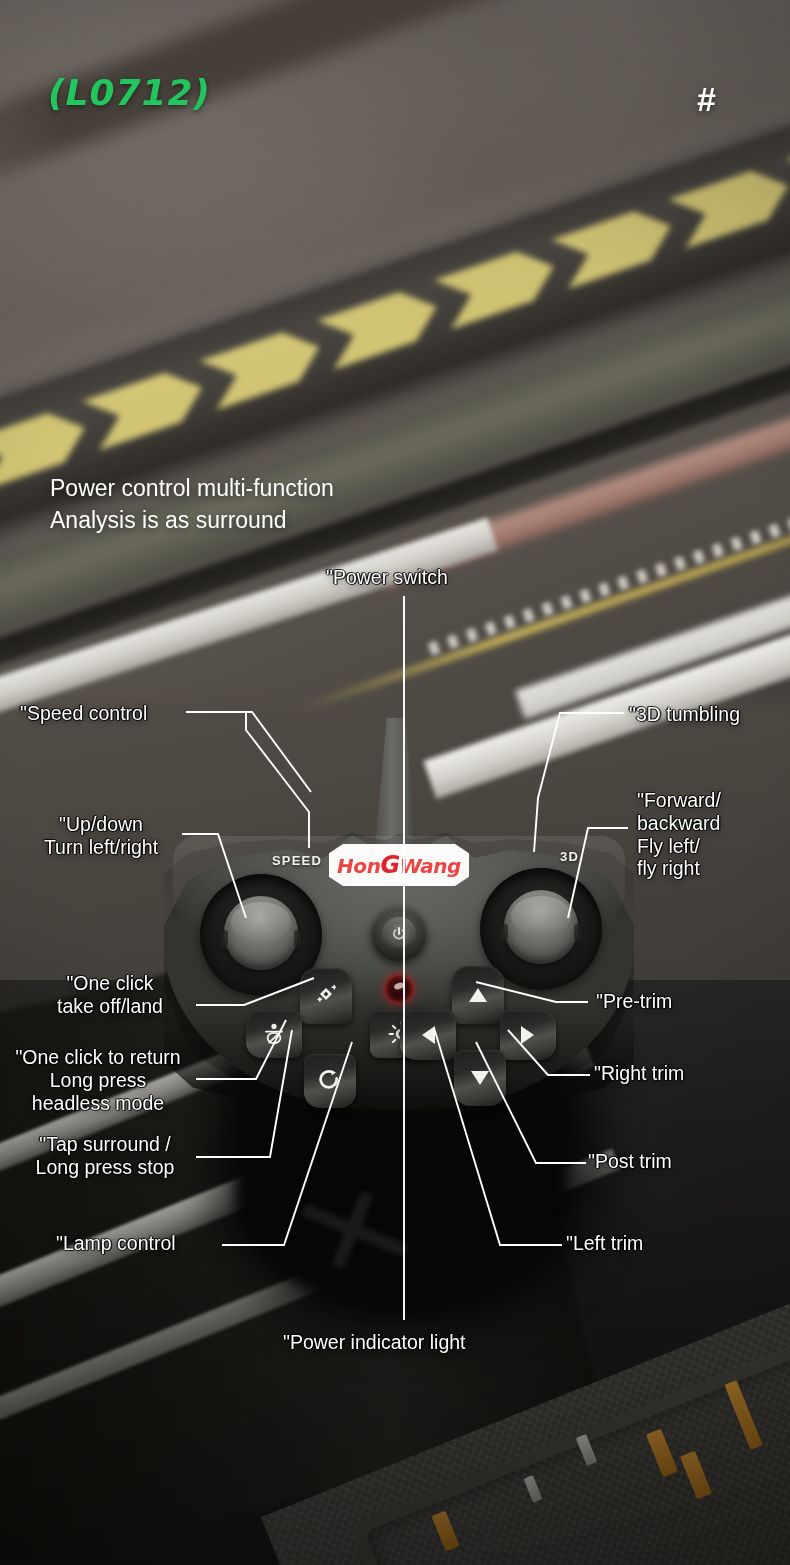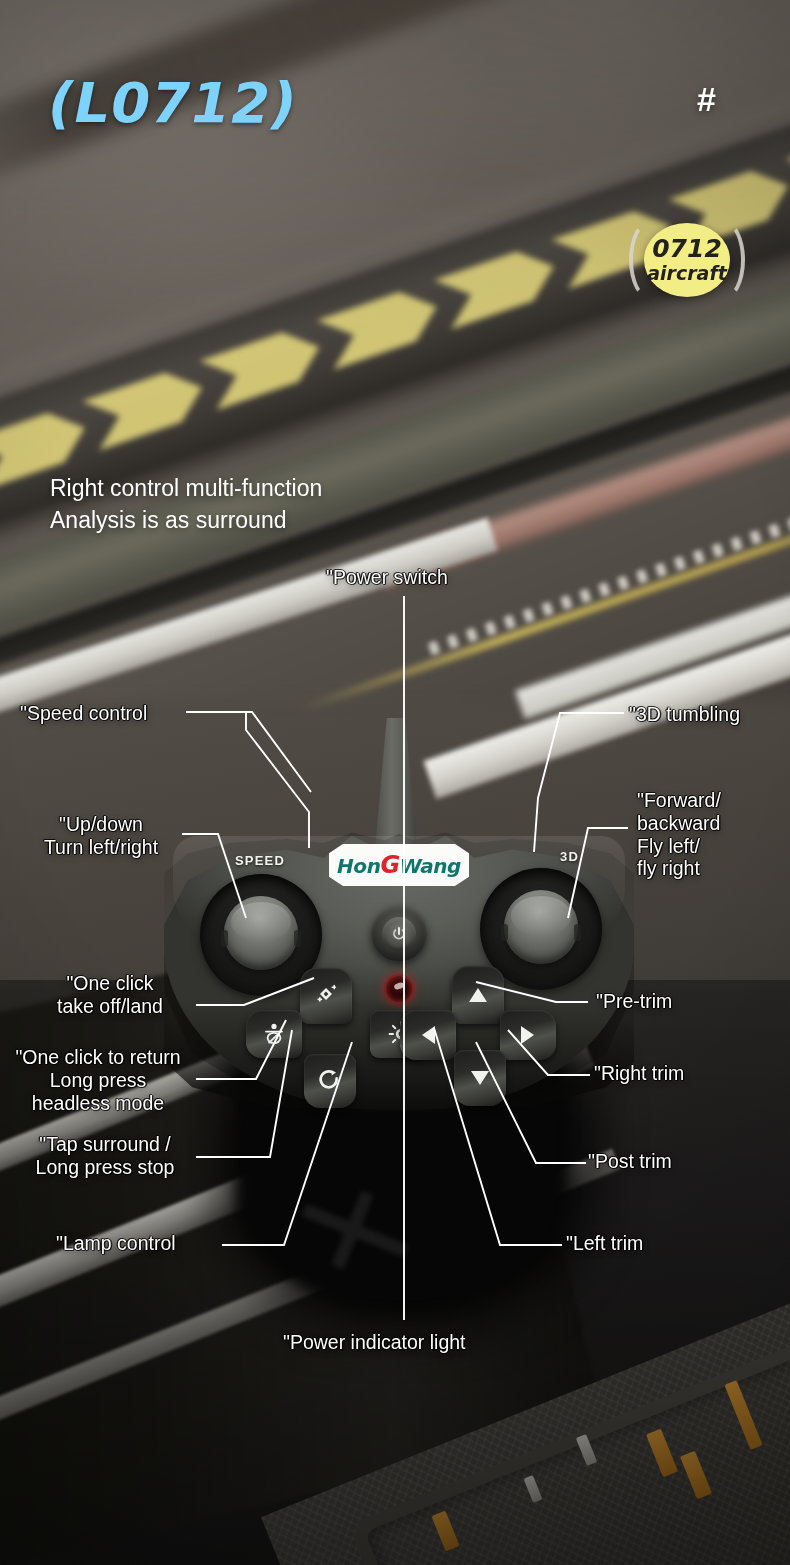--- a/index.html
+++ b/index.html
@@ -178,21 +178,21 @@
     position:absolute; inset:0;
     background:
       radial-gradient(ellipse 120% 70% at 50% 42%, rgba(0,0,0,0) 40%, rgba(0,0,0,.30) 100%),
       linear-gradient(180deg, rgba(0,0,0,.10), rgba(0,0,0,0) 22%, rgba(0,0,0,0) 62%, rgba(0,0,0,.42));
   }
 
   
   .hdr { position:absolute; left:48px; top:76px; display:flex; align-items:flex-start; gap:14px; }
   .hdr-code {
     font-family:"DejaVu Sans", sans-serif;
-    font-size:56px; font-weight:700; font-style:italic; color:#7dd3fc;
+    font-size:36px; font-weight:700; font-style:italic; color:#22c55e;
     letter-spacing:1px; line-height:.95;
     text-shadow: 0 2px 5px rgba(0,0,0,.45);
   }
   .hdr-sub {
     font-family:"Liberation Sans", sans-serif;
     font-size:19px; font-weight:700; font-style:italic; color:#fff;
     line-height:1.18; letter-spacing:.4px; padding-top:5px;
     text-shadow: 0 2px 4px rgba(0,0,0,.4);
   }
   .hash {
@@ -331,37 +331,37 @@
     border-radius:50%;
     background: linear-gradient(180deg, rgba(255,255,255,.22), rgba(255,255,255,0));
   }
   .stick-notch {
     position:absolute; width:7px; height:17px; border-radius:3px;
     background: rgba(35,36,32,.75); top:46%;
   }
 
   .stick-label {
     position:absolute; font-size:13px; font-weight:700; color:#f2f2ef;
-    letter-spacing:1.2px; text-shadow: 0 1px 3px rgba(0,0,0,.7);
+    letter-spacing:1.2px; text-shadow: 0 1px 3px rgba(0,0,0,.7); margin-left: 37px;
   }
   .stick-label.speed { left:71px; top:23px; }
   .stick-label.tri   { right:74px; top:19px; }
 
   .logo-plate {
     position:absolute; left:50%; top:14px; transform:translateX(-50%);
     width:140px; height:42px; background:#fbfbf9;
     clip-path: polygon(0 22%, 10% 0, 90% 0, 100% 22%, 100% 78%, 90% 100%, 10% 100%, 0 78%);
     display:flex; align-items:center; justify-content:center;
     box-shadow: 0 2px 6px rgba(0,0,0,.4);
   }
   .logo-text {
     font-family:"DejaVu Sans", sans-serif;
     font-size:20px; font-weight:700; font-style:italic; letter-spacing:-.4px;
   }
-  .logo-text .b { color:#0f766e; }
+  .logo-text .b { color:#ef4444; }
   .logo-text .r { color:#e0232b; font-size:24px; }
 
   .power-btn {
     position:absolute; left:50%; top:76px; transform:translateX(-50%);
     width:56px; height:56px; border-radius:50%;
     background: radial-gradient(circle at 50% 32%, #575853 0%, #3d3e3a 42%, #222320 74%, #141512 100%);
     box-shadow: 0 3px 8px rgba(0,0,0,.6), inset 0 2px 4px rgba(255,255,255,.12);
     display:flex; align-items:center; justify-content:center;
   }
   .power-inner {
@@ -479,30 +479,23 @@
 
     <div class="bg-vignette"></div>
   </div>
 
   <div class="hdr">
     <div class="hdr-code">(L0712)</div>
   </div>
   <div class="hash">#</div>
 
 
-  <div class="badge">
-    <div class="badge-paren l"></div>
-    <div class="badge-paren r"></div>
-    <div class="badge-ell"></div>
-    <div class="badge-n">0712</div>
-    <div class="badge-t">aircraft</div>
-  </div>
 
   <div class="subtitle">
-    <span>Right control multi-function</span><br>
+    <span>Power control multi-function</span><br>
     <span>Analysis is as surround</span>
   </div>
 
   <div class="ctrl">
 
     <div class="shadow-blob"></div>
     <div class="shadow-body"></div>
     <div class="shadow-cross">
       <i style="left:0; top:34px; width:110px; height:13px; transform:rotate(22deg);"></i>
       <i style="left:46px; top:0; width:13px; height:80px; transform:rotate(22deg);"></i>

